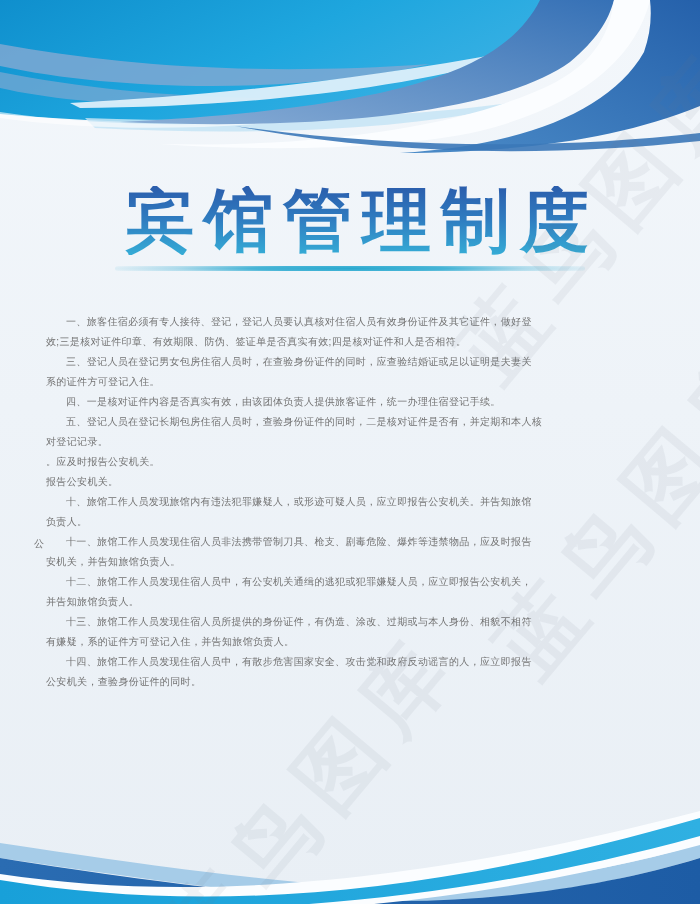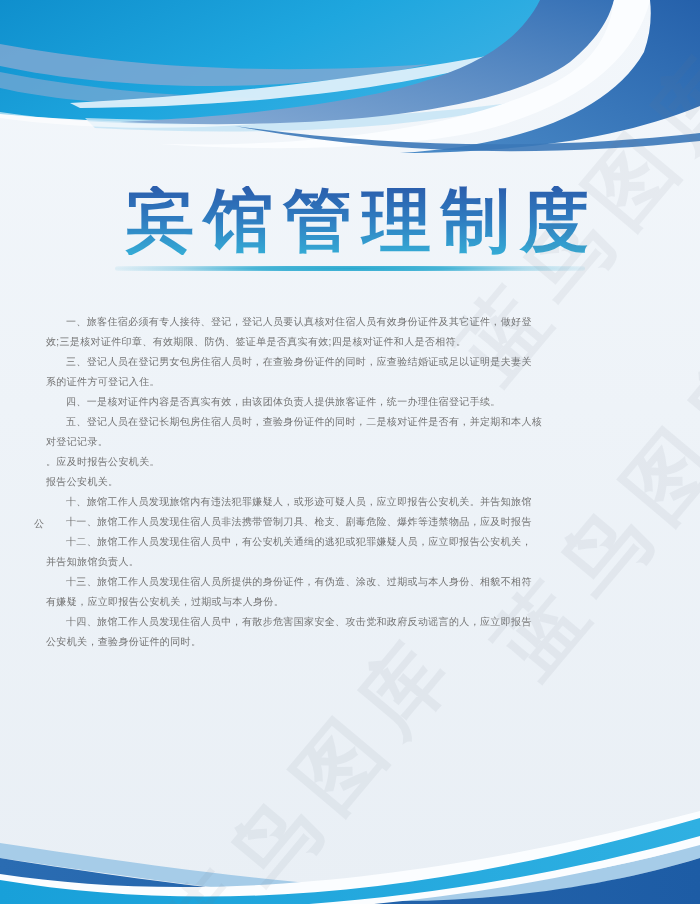--- a/index.html
+++ b/index.html
@@ -115,32 +115,34 @@
         <span class="rule-line">对登记记录。</span>
       </p>
       <p class="rule-paragraph">
         <span class="rule-line">。应及时报告公安机关。</span>
       </p>
       <p class="rule-paragraph">
         <span class="rule-line">报告公安机关。</span>
       </p>
       <p class="rule-paragraph">
         <span class="rule-line first">十、旅馆工作人员发现旅馆内有违法犯罪嫌疑人，或形迹可疑人员，应立即报告公安机关。并告知旅馆</span>
+        <span class="rule-line">负责人。</span>
       </p>
       <p class="rule-paragraph">
         <span class="rule-line first">十一、旅馆工作人员发现住宿人员非法携带管制刀具、枪支、剧毒危险、爆炸等违禁物品，应及时报告</span>
+        <span class="rule-line">安机关，并告知旅馆负责人。</span>
         <span class="hanging-char">公</span>
       </p>
       <p class="rule-paragraph">
         <span class="rule-line first">十二、旅馆工作人员发现住宿人员中，有公安机关通缉的逃犯或犯罪嫌疑人员，应立即报告公安机关，</span>
         <span class="rule-line">并告知旅馆负责人。</span>
       </p>
       <p class="rule-paragraph">
         <span class="rule-line first">十三、旅馆工作人员发现住宿人员所提供的身份证件，有伪造、涂改、过期或与本人身份、相貌不相符</span>
-        <span class="rule-line">有嫌疑，应立即报告公安机关，过期或与本人身份。</span>
+        <span class="rule-line">有嫌疑，系的证件方可登记入住，并告知旅馆负责人。</span>
       </p>
       <p class="rule-paragraph">
         <span class="rule-line first">十四、旅馆工作人员发现住宿人员中，有散步危害国家安全、攻击党和政府反动谣言的人，应立即报告</span>
         <span class="rule-line">公安机关，查验身份证件的同时。</span>
       </p>
     </div>
 </div>
 
 <span id="wm-1" class="watermark">蓝鸟图库</span>
 <span id="wm-2" class="watermark">蓝鸟图库</span>

